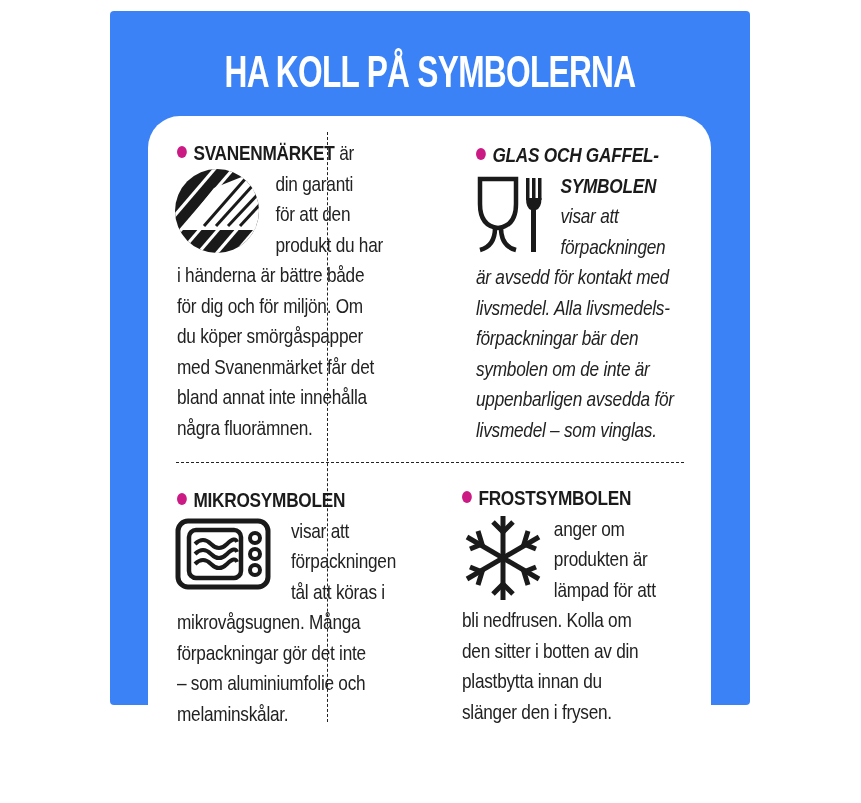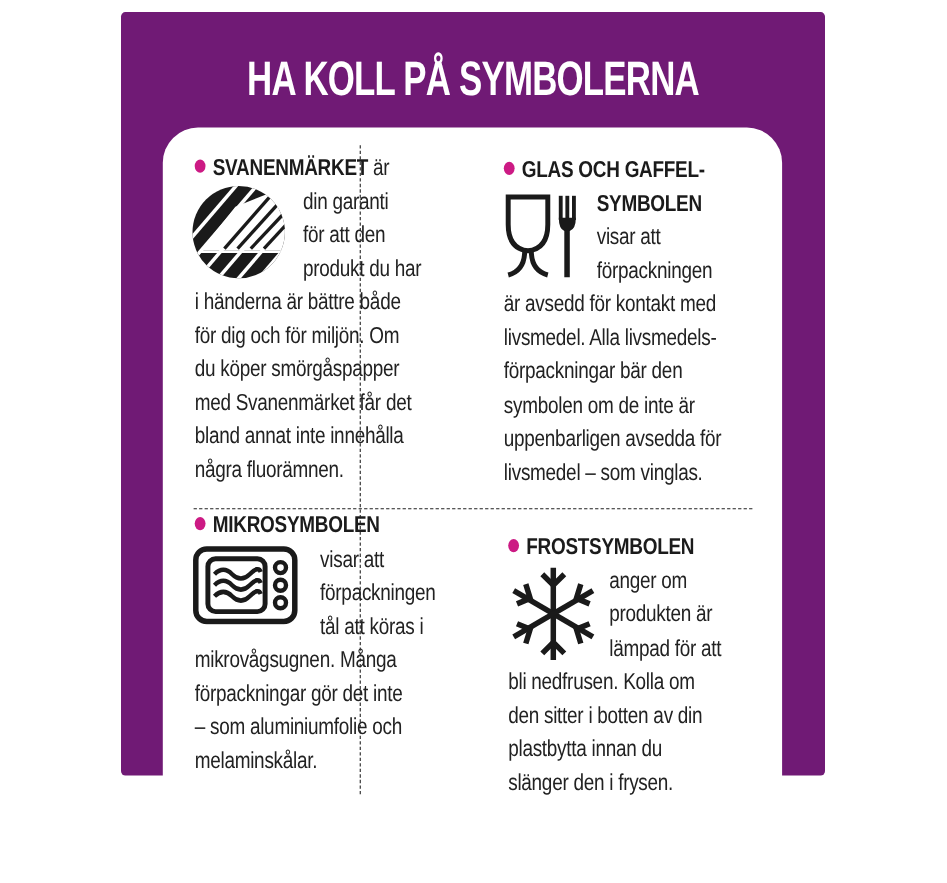--- a/index.html
+++ b/index.html
@@ -1,19 +1,19 @@
 <!DOCTYPE html>
 <html><head>
 <meta charset="utf-8">
 <style>
   html, body { margin: 0; padding: 0; background: #ffffff; }
   body { width: 861px; height: 803px; position: relative; overflow: hidden; }
   .frame {
     position: absolute; left: 110px; top: 11px; width: 640px; height: 694px;
-    background: #701a75; border-radius: 4px;
+    background: #3b82f6; border-radius: 4px;
   }
   .title {
     position: absolute; left: 0; right: 0; top: 36px; text-align: center;
     color: #ffffff; font-family: "Liberation Sans", sans-serif; font-weight: bold;
     font-size: 44px; line-height: 50px; letter-spacing: -1px;
     transform: scaleX(0.72); transform-origin: center;
   }
   .card {
     position: absolute; left: 38px; top: 105px; width: 563px; height: 637px;
     background: #ffffff; border-radius: 32px;
@@ -80,21 +80,21 @@
     <span class="line indent">produkt du har</span>
     <span class="line">i händerna är bättre både</span>
     <span class="line">för dig och för miljön. Om</span>
     <span class="line">du köper smörgåspapper</span>
     <span class="line">med Svanenmärket får det</span>
     <span class="line">bland annat inte innehålla</span>
     <span class="line">några fluorämnen.</span>
   </div>
 </div>
 
-<div class="section" style="left:458px; top:140px;">
+<div class="section" style="left:476px; top:140px;font-style:italic;">
   <svg class="icon" style="left:0px; top:36px;" width="70" height="78" viewBox="0 0 70 78">
     <g fill="none" stroke="#1a1a1a" stroke-width="4.5">
       <path d="M4 3 L4 28 Q4 50 22 52 Q40 50 40 28 L40 3 Z"></path>
       <path d="M19 52 Q19 70 4 74"></path>
       <path d="M25 52 Q25 70 40 74"></path>
     </g>
     <g fill="#1a1a1a">
       <rect x="50" y="2" width="3.5" height="22"></rect>
       <rect x="56" y="2" width="3.5" height="22"></rect>
       <rect x="62" y="2" width="3.5" height="22"></rect>
@@ -108,21 +108,21 @@
     <span class="line indent" style="padding-left:103px;">förpackningen</span>
     <span class="line">är avsedd för kontakt med</span>
     <span class="line">livsmedel. Alla livsmedels-</span>
     <span class="line">förpackningar bär den</span>
     <span class="line">symbolen om de inte är</span>
     <span class="line">uppenbarligen avsedda för</span>
     <span class="line">livsmedel – som vinglas.</span>
   </div>
 </div>
 
-<div class="section" style="left:177px; top:463px;">
+<div class="section" style="left:177px; top:485px;">
   <svg class="icon" style="left:-2px; top:33px;" width="96" height="72" viewBox="0 0 96 72">
     <g fill="none" stroke="#1a1a1a">
       <rect x="3" y="3" width="90" height="66" rx="10" stroke-width="5"></rect>
       <rect x="14" y="12" width="52" height="48" rx="7" stroke-width="4.5"></rect>
       <path d="M20 26 Q28 18 36 26 T52 26 T62 24" stroke-width="4"></path>
       <path d="M20 36 Q28 28 36 36 T52 36 T62 34" stroke-width="4"></path>
       <path d="M20 46 Q28 38 36 46 T52 46 T62 44" stroke-width="4"></path>
       <circle cx="80" cy="20" r="5" stroke-width="4"></circle>
       <circle cx="80" cy="36" r="5" stroke-width="4"></circle>
       <circle cx="80" cy="52" r="5" stroke-width="4"></circle>

